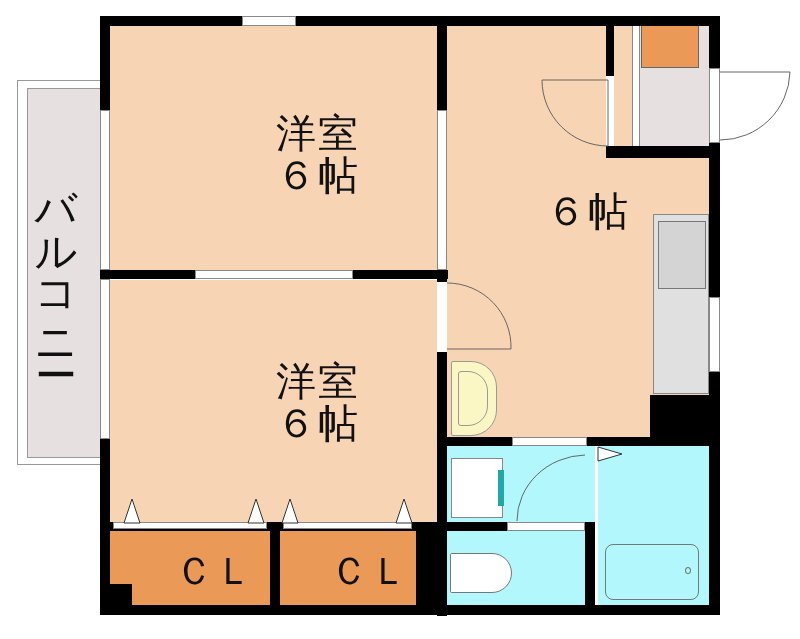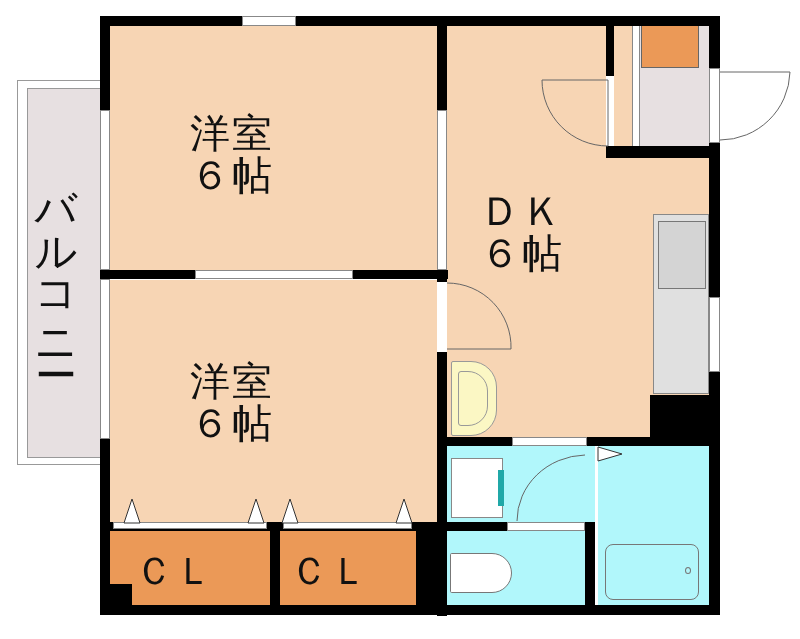--- a/index.html
+++ b/index.html
@@ -1,20 +1,20 @@
 <!DOCTYPE html>
 <html><head>
 <meta charset="utf-8">
 <style>
   html,body{margin:0;padding:0;background:#ffffff;}
   body{width:800px;height:639px;position:relative;overflow:hidden;font-family:"DejaVu Sans","Liberation Sans",sans-serif;}
   .abs{position:absolute;box-sizing:border-box;}
   .wall{position:absolute;background:#000;}
   .floor{position:absolute;background:#f7d5b4;}
-  .label{position:absolute;color:#111;text-align:left;line-height:1.05;font-size:40px;letter-spacing:2px;}
+  .label{position:absolute;color:#111;text-align:right;line-height:1.05;font-size:40px;letter-spacing:2px;}
   .win{position:absolute;background:#fff;border:1px solid #888;box-sizing:border-box;}
   .cl{position:absolute;background:#eb9957;}
   .wet{position:absolute;background:#b1f7fb;}
   svg{position:absolute;overflow:visible;}
 </style>
 </head>
 <body>
 
 <div class="abs" style="left:17px;top:80px;width:86px;height:129px;border:1px solid #999;border-right:none;height:129px;"></div>
 <div class="abs" style="left:17px;top:80px;width:86px;height:128px;"></div>
@@ -84,21 +84,20 @@
 
 <div class="label" style="left:190px;top:112px;width:170px;">
   <div>洋室</div>
   <div>６帖</div>
 </div>
 <div class="label" style="left:190px;top:360px;width:170px;">
   <div>洋室</div>
   <div>６帖</div>
 </div>
 <div class="label" style="left:480px;top:190px;width:150px;">
-  <div>ＤＫ</div>
   <div>６帖</div>
 </div>
 <div class="label" style="left:135px;top:552px;width:120px;font-size:38px;">ＣＬ</div>
 <div class="label" style="left:290px;top:552px;width:120px;font-size:38px;">ＣＬ</div>
 
 <div class="wall" style="left:100px;top:16px;width:620px;height:10px;"></div>
 <div class="wall" style="left:100px;top:605px;width:620px;height:10px;"></div>
 <div class="wall" style="left:100px;top:16px;width:10px;height:599px;"></div>
 <div class="wall" style="left:709px;top:16px;width:11px;height:599px;"></div>
 

